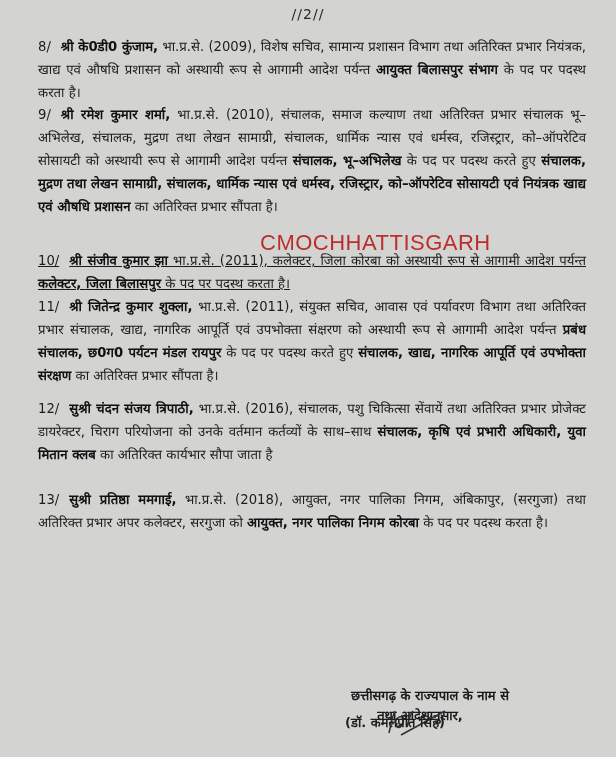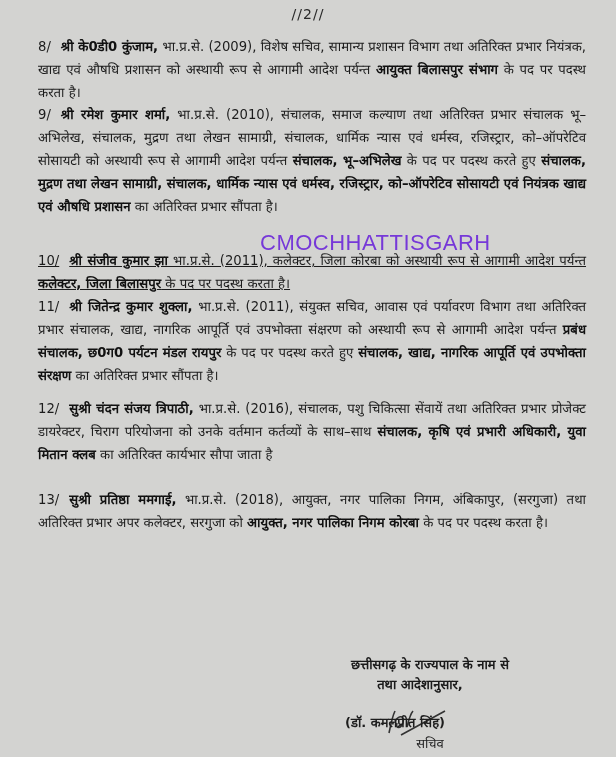--- a/index.html
+++ b/index.html
@@ -19,25 +19,25 @@
     position:absolute; left:38px; width:548px;
     font-size:13.2px; line-height:23px;
     text-align:justify;
     color:#1c1c1c;
   }
   .para b { font-weight:bold; color:#111; }
   .num { font-weight:normal; margin-right:10px; }
   .watermark {
     position:absolute; left:260px; top:230px;
     font-family:"Liberation Sans", sans-serif;
-    font-size:22px; color:#6d28d9; letter-spacing:0.5px;
+    font-size:22px; color:#b91c1c; letter-spacing:0.5px;
     opacity:0.9;
   }
   .sign-block {
-    position:absolute; left:320px; top:655px; width:220px; text-align:center;
+    position:absolute; left:320px; top:686px; width:220px; text-align:center;
     font-size:13px; line-height:20px; font-weight:bold; color:#1a1a1a;
   }
   .sign-line2 { margin-left:-20px; }
   .signature { position:absolute; left:383px; top:705px; width:70px; height:40px; }
   .sig-name { position:absolute; left:345px; top:713px; width:170px; text-align:left; font-size:13px; font-weight:bold; }
   .sig-title { position:absolute; left:345px; top:734px; width:170px; text-align:center; font-size:13px; }
 </style>
 </head>
 <body>
 
@@ -54,14 +54,13 @@
   <div class="watermark">CMOCHHATTISGARH</div>
 
   <div class="sign-block">
     <div>छत्तीसगढ़ के राज्यपाल के नाम से</div>
     <div class="sign-line2">तथा आदेशानुसार,</div>
   </div>
   <svg class="signature" viewBox="0 0 70 40">
     <path d="M6 28 C8 18, 10 10, 12 6 M12 16 C16 10, 22 10, 20 18 C18 24, 12 24, 14 18 M24 22 C26 14, 28 8, 30 6 M18 30 L62 6" stroke="#333" stroke-width="1.6" fill="none"></path>
   </svg>
   <div class="sig-name">(डॉ. कमलप्रीत सिंह)</div>
-  <div class="sig-title">सचिव</div>
 </div>
 
 </body></html>

